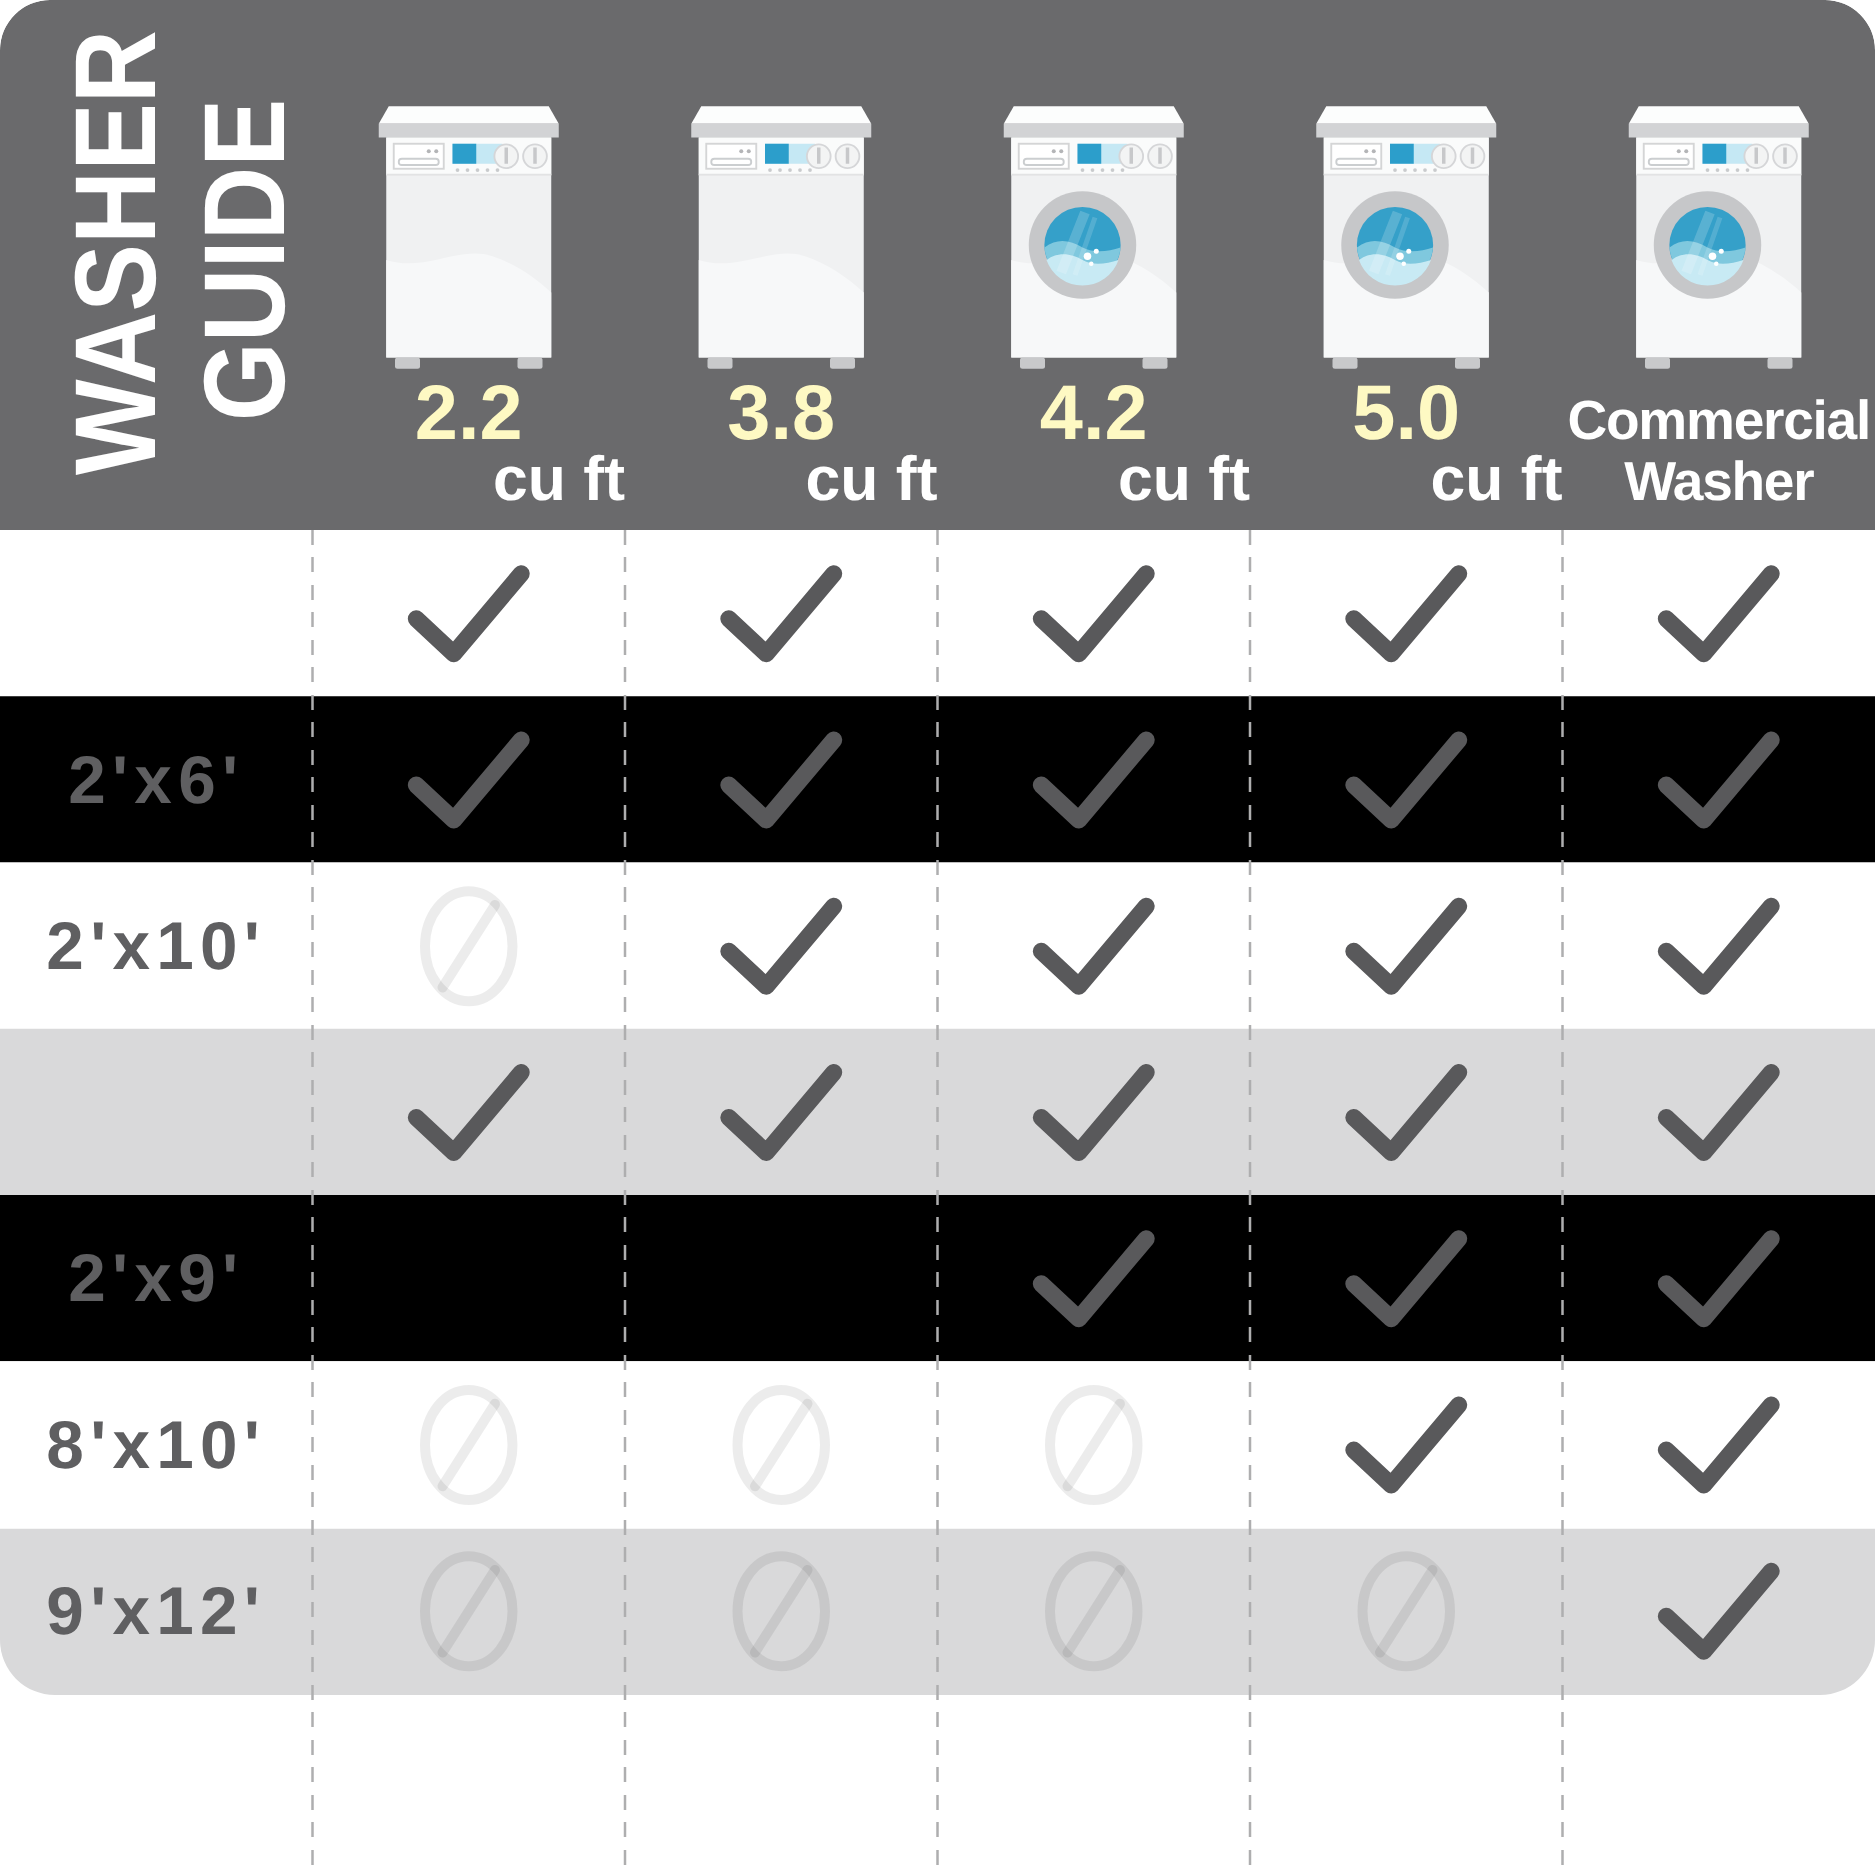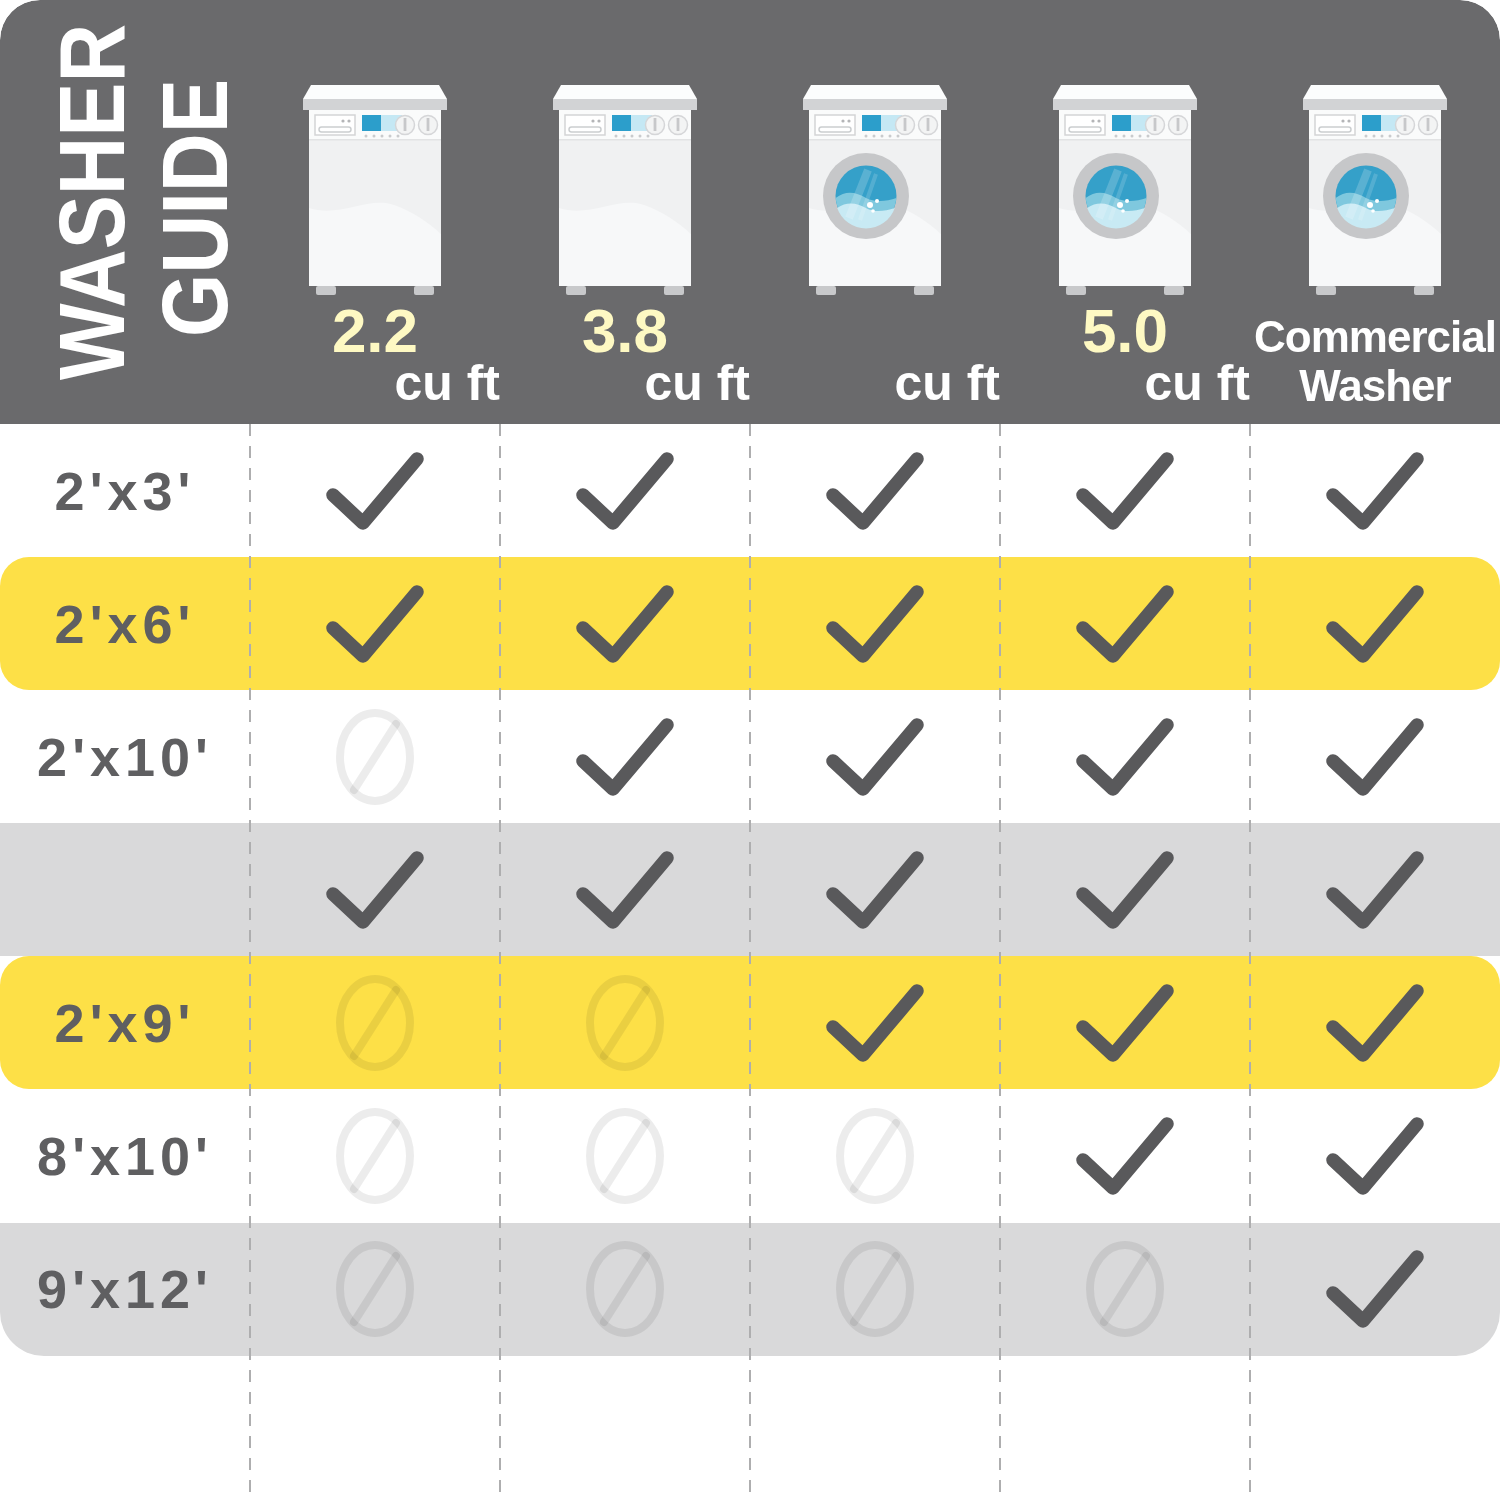--- a/index.html
+++ b/index.html
@@ -10,21 +10,21 @@
   .titles{position:absolute;left:0;top:0;}
   .titles text{font-family:"Liberation Sans","DejaVu Sans",sans-serif;font-weight:bold;font-size:92px;fill:#ffffff;}
   .wcol{position:absolute;top:0;width:250px;height:424px;}
   .washer{position:absolute;left:50%;top:84px;transform:translateX(-50%);}
   .cap-val{position:absolute;top:300px;left:0;width:100%;text-align:center;font-size:62px;line-height:1;font-weight:bold;color:#fef9c3;}
   .cap-unit{position:absolute;top:358px;left:0;width:100%;text-align:right;font-size:50px;line-height:1;font-weight:bold;color:#ffffff;}
   .cname{position:absolute;top:312px;left:-15px;width:280px;text-align:center;font-size:44px;line-height:1.12;font-weight:bold;color:#ffffff;letter-spacing:-1px;}
   
   .rows{position:absolute;left:0;top:424px;width:1500px;}
   .row{position:relative;width:1500px;height:133.1px;background:#ffffff;}
-  .row.tone-med{background:#fde047;border-radius:29px;}
+  .row.tone-med{background:#000000;}
   .row.tone-light{background:#d9d9da;}
   .row:last-child{border-radius:0 0 44px 44px;}
   .rlabel{position:absolute;left:0;top:0;width:250px;height:100%;display:flex;align-items:center;justify-content:center;
           font-size:54px;font-weight:bold;letter-spacing:5px;color:#5f5f61;}
   .cell{position:absolute;top:0;width:250px;height:100%;display:flex;align-items:center;justify-content:center;}
   .cell svg{display:block;}
   
   .vline{position:absolute;top:424px;width:2px;height:1076px;
          background:repeating-linear-gradient(to bottom,#aeaeaf 0 12px,transparent 12px 22px);}
 </style>
@@ -173,20 +173,21 @@
         <line x1="74" y1="90" x2="58" y2="136" stroke="#ffffff" stroke-width="4" opacity="0.15"></line>
         <circle cx="68" cy="121" r="3" fill="#ffffff"></circle>
         <circle cx="75" cy="117" r="2" fill="#ffffff"></circle>
         <circle cx="71" cy="127" r="1.8" fill="#ffffff"></circle>
       </g>
       <g>
         <rect x="14" y="202" width="20" height="9" rx="2" fill="#c8c9cb"></rect>
         <rect x="112" y="202" width="20" height="9" rx="2" fill="#c8c9cb"></rect>
       </g>
     </svg>
+    <div class="cap-val">4.2</div>
     <div class="cap-unit">cu ft</div>
 
   </div>
         <div class="wcol" style="left: 1000px;">
     <svg class="washer" width="146" height="212" viewBox="0 0 146 212">
       <g>
         <polygon points="9,1 137,1 145,15 1,15" fill="#fcfdfd"></polygon>
         <rect x="1" y="15" width="144" height="11" fill="#d2d3d5"></rect>
       </g>
       <g>
@@ -293,21 +294,20 @@
     <div class="cname">
       <div>Commercial</div>
       <div>Washer</div>
     </div>
   </div>
       </div>
   </div>
 
   <div class="rows">
       <div class="row tone-white">
-    <div class="rlabel">2'x3'</div>
   <div class="cell" style="left: 250px;">
           <svg width="102" height="84" viewBox="0 0 102 84">
     <path d="M9 46 L39 74 L93 10" fill="none" stroke="#59595b" stroke-width="13.5" stroke-linecap="round" stroke-linejoin="round"></path>
   </svg>
         </div>
         <div class="cell" style="left: 500px;">
           <svg width="102" height="84" viewBox="0 0 102 84">
     <path d="M9 46 L39 74 L93 10" fill="none" stroke="#59595b" stroke-width="13.5" stroke-linecap="round" stroke-linejoin="round"></path>
   </svg>
         </div>

